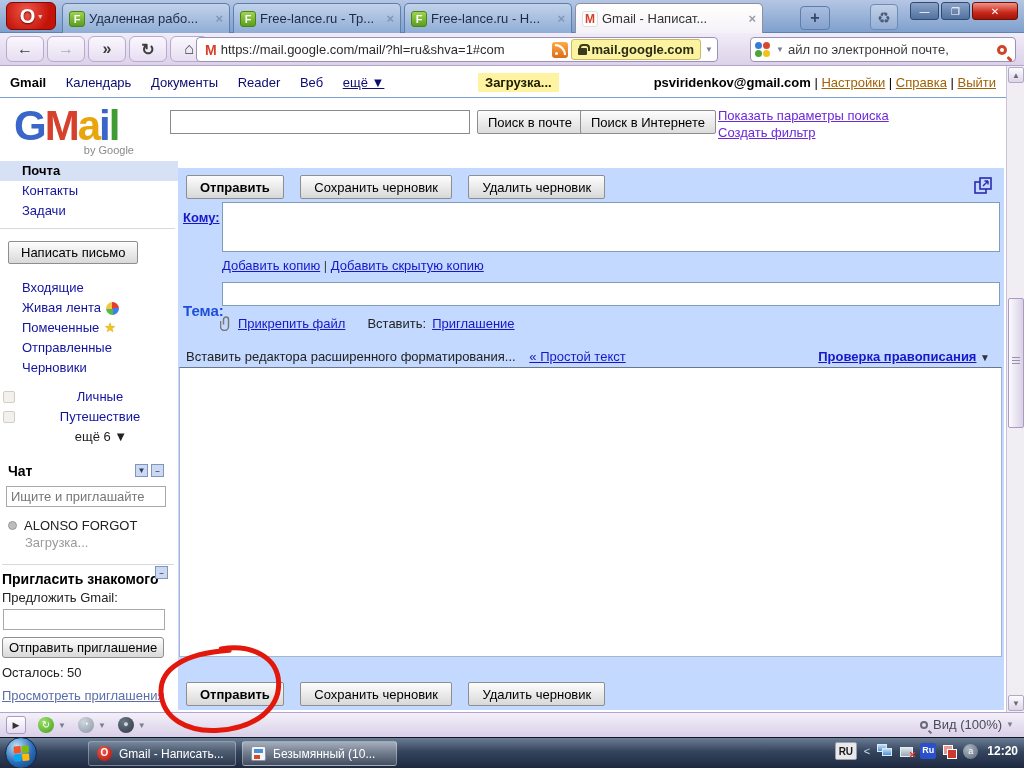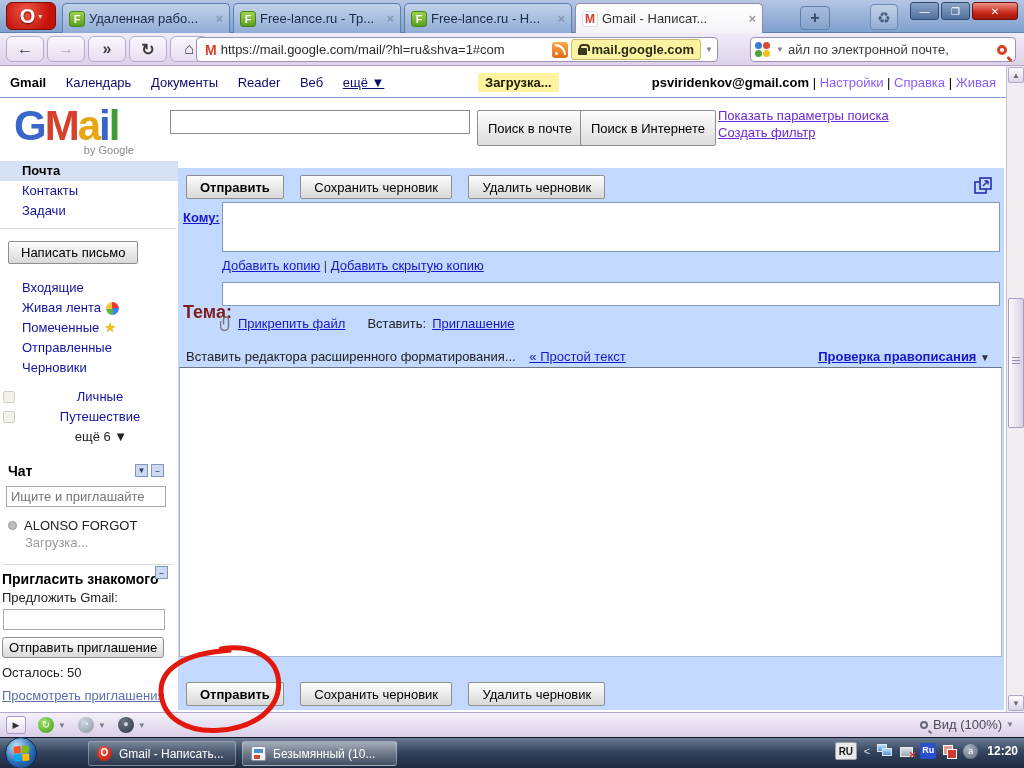--- a/index.html
+++ b/index.html
@@ -84,29 +84,29 @@
   
   .page { position:absolute; top:66px; left:0; width:1024px; height:646px; background:#fff; }
   .gh-left { position:absolute; top:9px; left:10px; font-size:13px; color:#0c0c6e; }
   .gh-left b { color:#000; }
   .gh-left span { margin-right:16px; cursor:pointer; }
   .gh-left .u { text-decoration:underline; cursor:pointer; }
   .loading-badge { position:absolute; top:7px; left:478px; background:#fdf3a1; padding:2px 7px;
     font-size:13px; font-weight:bold; color:#201c00; }
   .gh-right { position:absolute; top:9px; right:28px; font-size:13px; color:#000; }
   .gh-right b { font-weight:bold; }
-  .gh-right a { color:#8b5cf6; cursor:pointer; }
+  .gh-right a { color:#a16207; text-decoration:underline; cursor:pointer; }
   .hdr-line { position:absolute; top:31px; left:0; width:1006px; height:1px; background:#7e9fd2; }
   .logo { position:absolute; top:38px; left:14px; width:120px; }
   .logo .word { font-size:42px; font-weight:bold; letter-spacing:-2px; line-height:44px; }
   .logo .by { display:block; text-align:right; font-size:11px; color:#8a8a8a; margin-top:-4px; }
   .l-g{color:#3a66c9;} .l-m{color:#d6402c;} .l-a{color:#e8a50c;} .l-i{color:#3a66c9;} .l-l{color:#3f9c35;}
   .gsearch-input { position:absolute; top:44px; left:170px; width:300px; height:24px;
     border:1px solid #8a8a8a; font-size:13px; padding:0 4px; }
-  .gsearch-btn { position:absolute; top:44px; height:36px; font-size:13px; color:#000;
+  .gsearch-btn { position:absolute; top:44px; height:24px; font-size:13px; color:#000;
     background:linear-gradient(#fdfdfd,#dcdcdc); border:1px solid #8e8e8e; border-radius:2px;
     padding:0 10px; cursor:pointer; font-family:"Liberation Sans",sans-serif;text-align:right; }
   .btn-mail { left:477px; } .btn-web { left:580px; }
   .s-links { position:absolute; top:41px; left:718px; font-size:13px; line-height:17px; }
   .s-links a { display:block; color:#6d28d9; text-decoration:underline; cursor:pointer; }
 
   
   .sidebar { position:absolute; top:95px; left:0; width:178px; font-size:13px; }
   .snav .item { height:20px; line-height:20px; padding-left:22px; color:#13139e; cursor:pointer; }
   .snav .item.sel { background:#d6e1f5; color:#000; font-weight:bold; }
@@ -156,21 +156,21 @@
   .cbtn.send { font-weight:bold; }
   .cbtns-top { position:absolute; top:7px; left:8px; }
   .cbtns-bottom { position:absolute; top:514px; left:8px; }
   .popout { position:absolute; top:9px; right:12px; width:18px; height:18px; cursor:pointer; }
   .to-label { position:absolute; top:42px; left:5px; color:#1717c9; font-weight:bold;
     text-decoration:underline; font-size:13px; cursor:pointer; }
   .to-box { position:absolute; top:34px; left:44px; width:778px; height:50px; background:#fff;
     border:1px solid #7f9db9; cursor:text; }
   .cc-links { position:absolute; top:90px; left:44px; font-size:13px; color:#444; }
   .cc-links a { color:#1717c9; text-decoration:underline; cursor:pointer; }
-  .subj-label { position:absolute; top:134px; left:5px; color:#7f1d1d; font-weight:bold; font-size:18px; }
+  .subj-label { position:absolute; top:134px; left:5px; color:#1d4ed8; font-weight:bold; font-size:15px; }
   .subj-box { position:absolute; top:114px; left:44px; width:778px; height:24px; background:#fff;
     border:1px solid #7f9db9; cursor:text; }
   .attach-row { position:absolute; top:148px; left:42px; font-size:13px; color:#222;
     display:flex; align-items:center; }
   .attach-row a { color:#1717c9; text-decoration:underline; cursor:pointer; }
   .clip { margin-right:6px; }
   .ins-lbl { margin:0 6px 0 22px; }
   .editor-row { position:absolute; top:181px; left:8px; font-size:13px; color:#222; }
   .editor-row a { color:#1717c9; text-decoration:underline; cursor:pointer; margin-left:10px; }
   .spell { position:absolute; top:181px; right:14px; font-size:13px; font-weight:bold;
@@ -346,21 +346,21 @@
       <span class="u">ещё ▼</span>
     </div>
     <div class="loading-badge">Загрузка...</div>
     <div class="gh-right">
       <b>psviridenkov@gmail.com</b>
       <span>|</span>
       <a>Настройки</a>
       <span>|</span>
       <a>Справка</a>
       <span>|</span>
-      <a>Живая</a>
+      <a>Выйти</a>
     </div>
     <div class="hdr-line"></div>
 
     <div class="logo">
       <span class="word">
         <span class="l-g">G</span><span class="l-m">M</span><span class="l-a">a</span><span class="l-i">i</span><span class="l-l">l</span>
       </span>
       <span class="by">by Google</span>
     </div>
     <input class="gsearch-input" style="">

